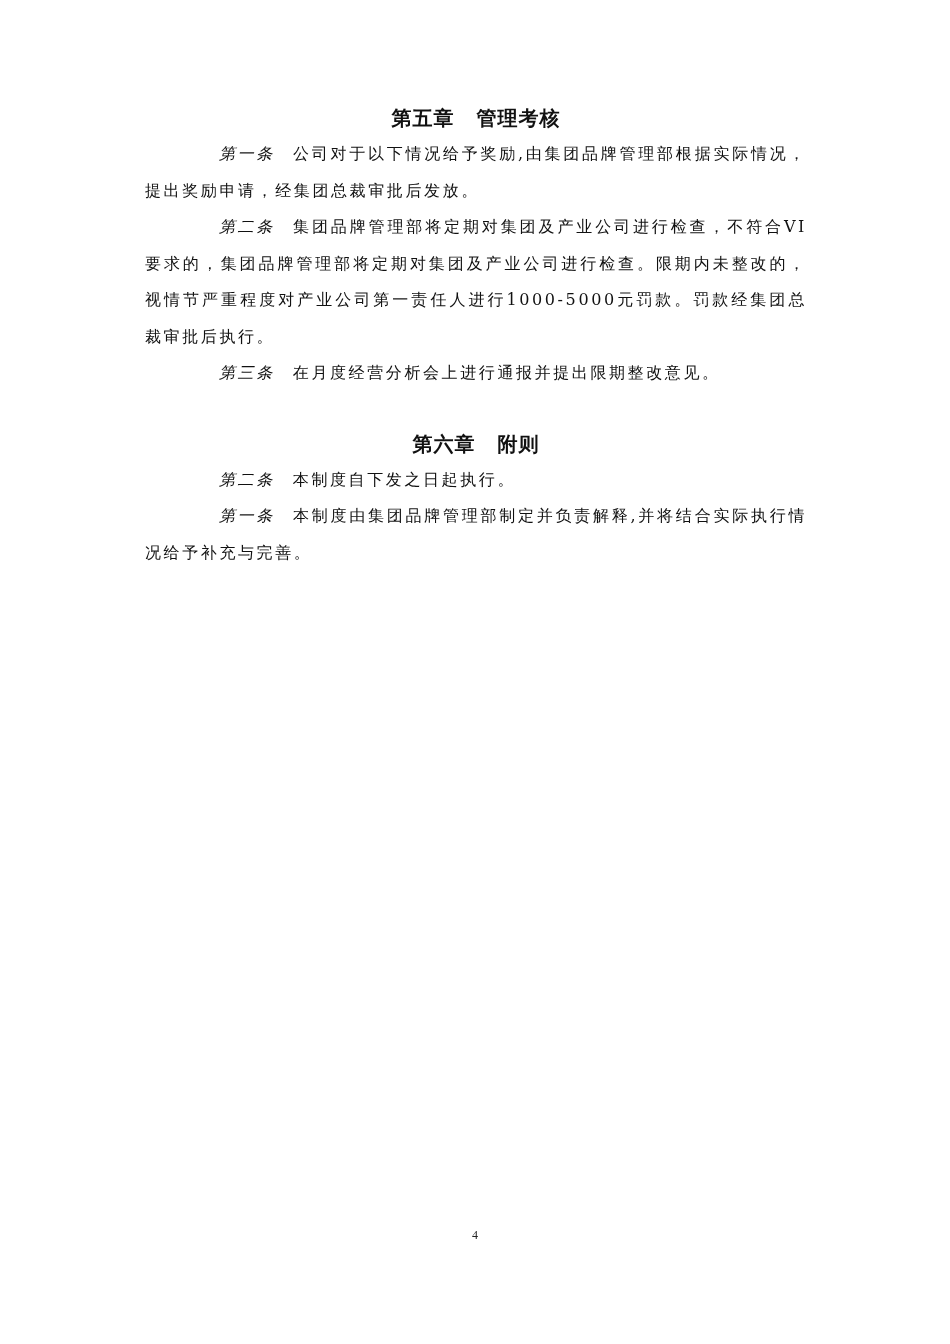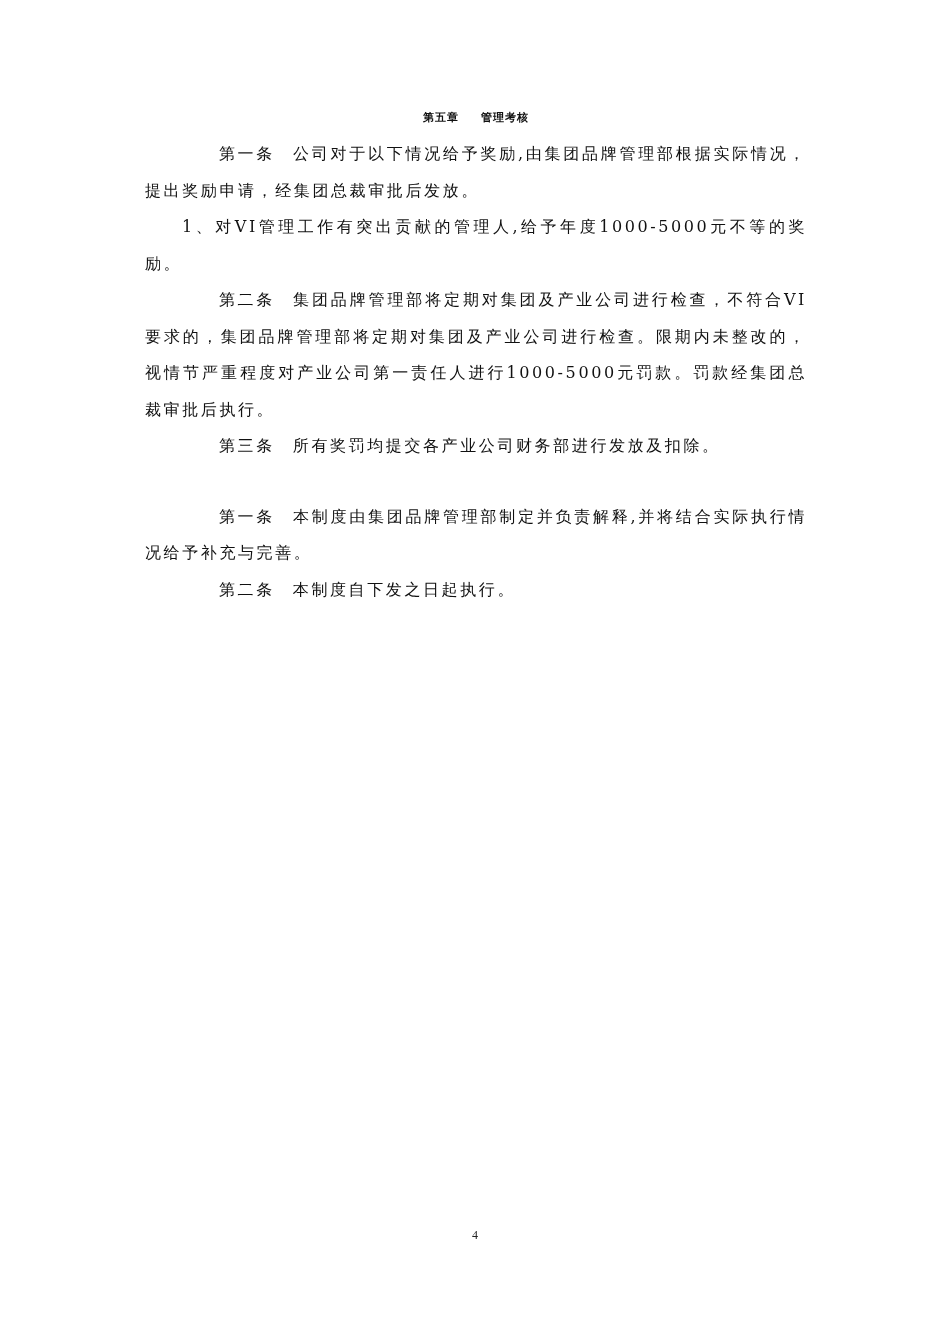--- a/index.html
+++ b/index.html
@@ -25,21 +25,21 @@
     }
     .content {
       position: absolute;
       left: 145px;
       top: 100px;
       width: 662px;
     }
     .chapter-title {
       text-align: center;
       font-weight: bold;
-      font-size: 11px;
+      font-size: 20px;
       letter-spacing: 1px;
       height: 36px;
       line-height: 36px;
       margin: 0;
       font-family: "DejaVu Sans", "Liberation Sans", sans-serif;
     }
     .chapter-title .gap {
       display: inline-block;
       width: 22px;
     }
@@ -49,20 +49,21 @@
       text-indent: 37px;
       text-align: justify;
       text-align-last: left;
       letter-spacing: 2.6px;
       margin: 0;
       word-break: break-all;
     }
     .para .article-label {
       display: inline-block;
       margin-right: 18px;
+      font-style: italic;
     }
     .spacer-big {
       height: 34px;
     }
     .page-number {
       position: absolute;
       left: 0;
       width: 950px;
       top: 1228px;
       text-align: center;
@@ -79,42 +80,42 @@
 
     <section>
       <h2 class="chapter-title">
         <span>第五章</span><span class="gap"></span><span>管理考核</span>
       </h2>
 
       <p class="para">
         <span class="article-label">第一条</span><span>公司对于以下情况给予奖励,由集团品牌管理部根据实际情况，提出奖励申请，经集团总裁审批后发放。</span>
       </p>
 
-      <p class="para">
-        <span>1、对VI管理工作有突出贡献的管理人,给予年度1000-5000元不等的奖励。</span>
-      </p>
 
 
       <p class="para">
         <span class="article-label">第二条</span><span>集团品牌管理部将定期对集团及产业公司进行检查，不符合VI要求的，集团品牌管理部将定期对集团及产业公司进行检查。限期内未整改的，视情节严重程度对产业公司第一责任人进行1000-5000元罚款。罚款经集团总裁审批后执行。</span>
       </p>
 
       <p class="para">
-        <span class="article-label">第三条</span><span>所有奖罚均提交各产业公司财务部进行发放及扣除。</span>
+        <span class="article-label">第三条</span><span>在月度经营分析会上进行通报并提出限期整改意见。</span>
       </p>
     </section>
 
     <div class="spacer-big"></div>
 
     <section>
+      <h2 class="chapter-title">
+        <span>第六章</span><span class="gap"></span><span>附则</span>
+      </h2>
+
+      <p class="para">
+        <span class="article-label">第二条</span><span>本制度自下发之日起执行。</span>
+      </p>
 
       <p class="para">
         <span class="article-label">第一条</span><span>本制度由集团品牌管理部制定并负责解释,并将结合实际执行情况给予补充与完善。</span>
-      </p>
-
-      <p class="para">
-        <span class="article-label">第二条</span><span>本制度自下发之日起执行。</span>
       </p>
     </section>
   </div>
 
   <div class="page-number">4</div>
 </div>
 
 </body></html>

